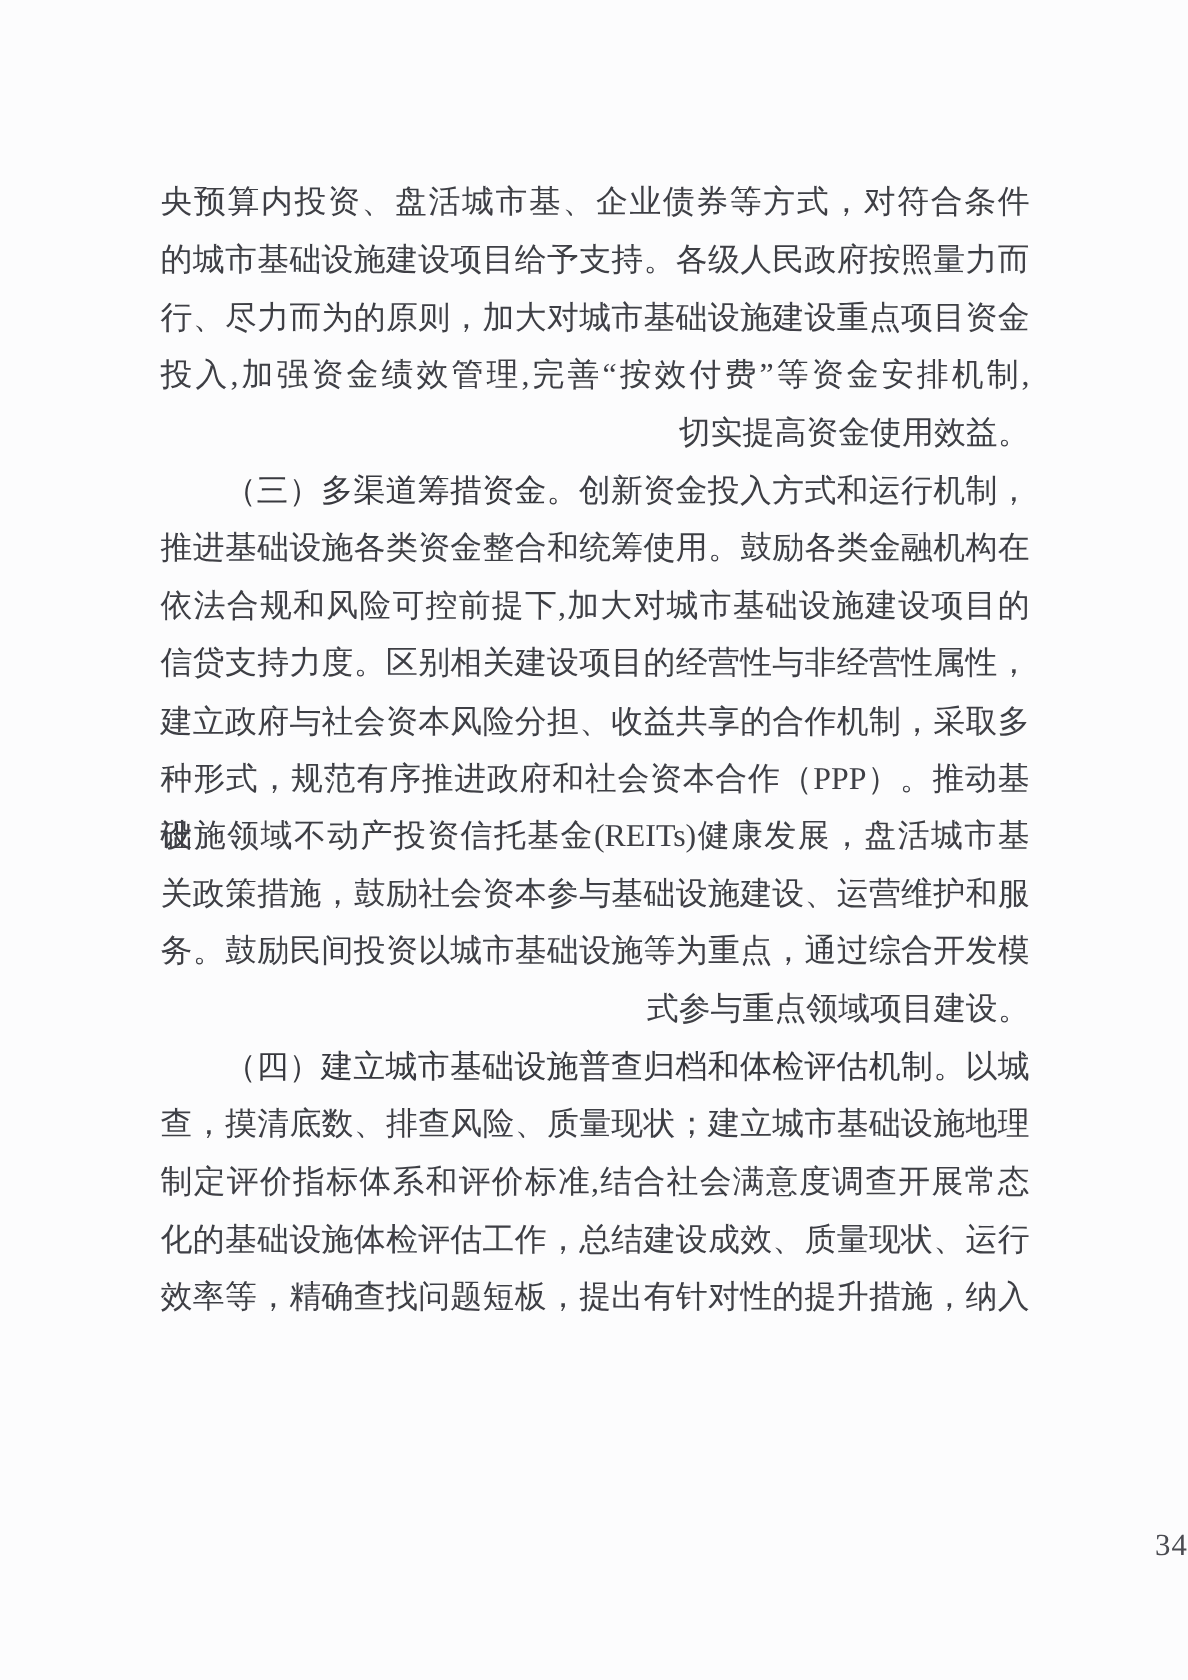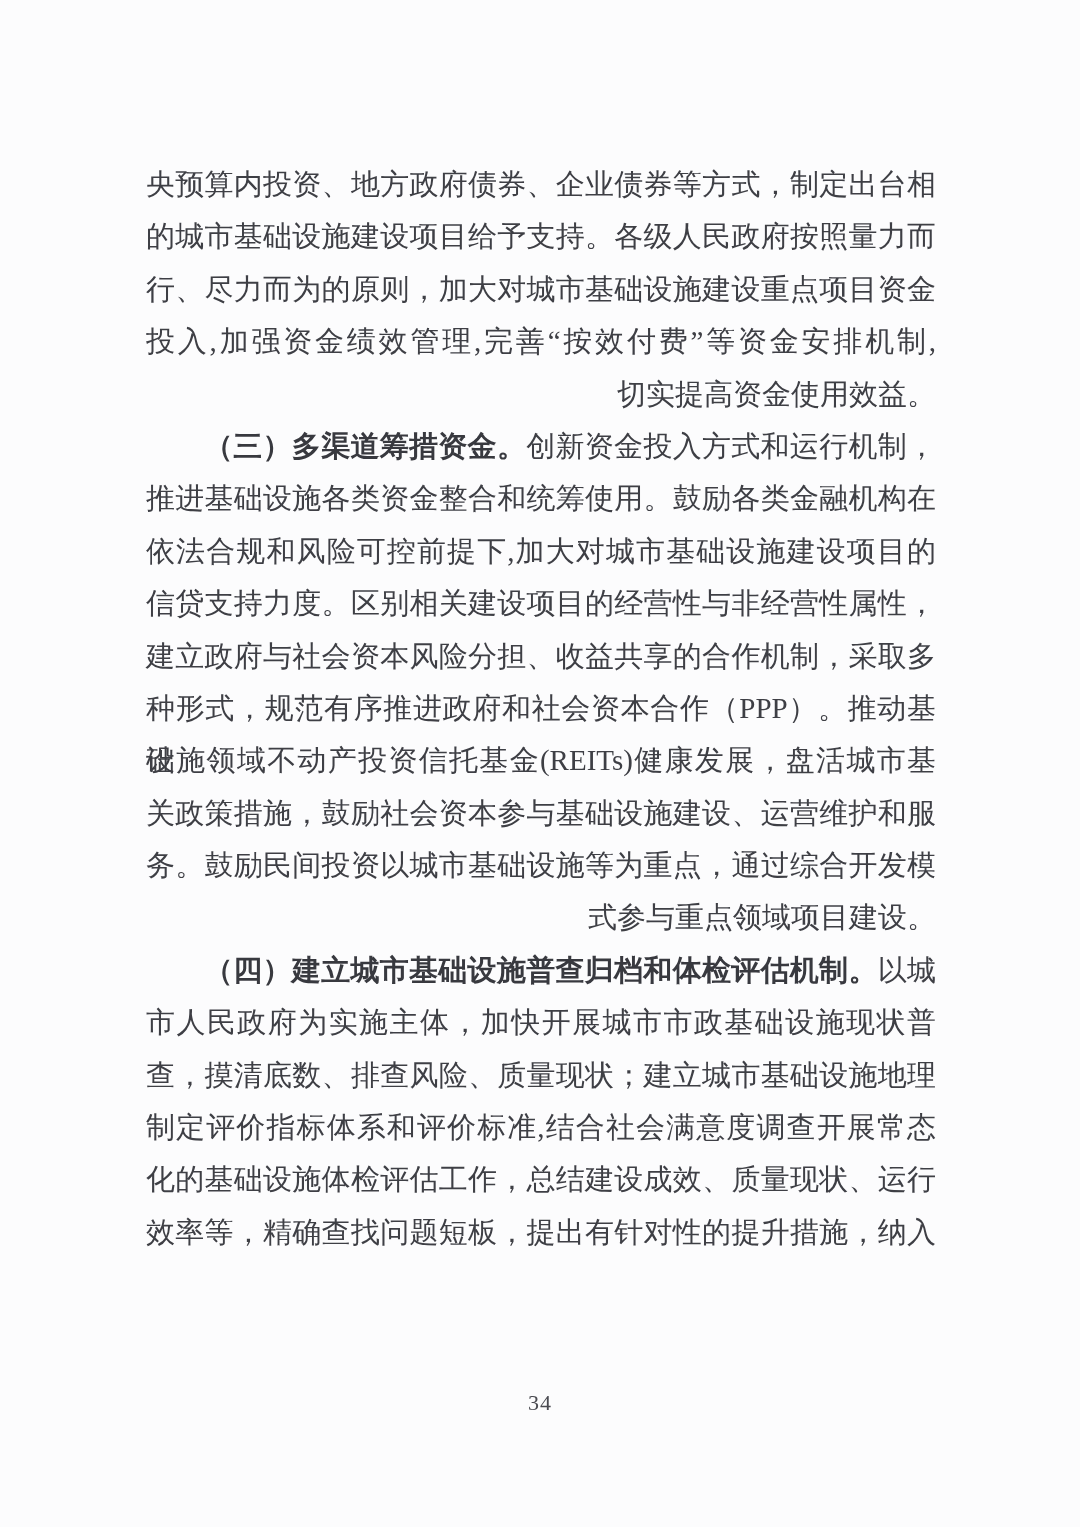--- a/index.html
+++ b/index.html
@@ -37,56 +37,55 @@
   }
   .line.j {
     white-space: normal;
     text-align: justify;
     text-align-last: justify;
   }
   .line.indent {
     padding-left: 58px;
   }
   .line .bold {
-    font-weight: 700;
+    font-weight: 400;
     color: #38393f;
     margin-top: 19px;
   }
   .page-number {
     position: absolute;
     left: 0;
     top: 1390px;
     width: 1080px;
-    text-align: center;
-    font-size: 22px;
+    text-align: right;
+    font-size: 28px;
     color: #4a4b51;
     letter-spacing: 1px;
   }
 </style>
 </head>
 <body>
 
 <div class="scan-page">
   <div class="doc-body" id="doc-body">
-      <div class="line j"><span>央预算内投资、地方政府债券、企业债券等方式，制定出台相</span></div>
+      <div class="line j"><span>央预算内投资、盘活城市基、企业债券等方式，对符合条件</span></div>
       <div class="line j"><span>的城市基础设施建设项目给予支持。各级人民政府按照量力而</span></div>
       <div class="line j"><span>行、尽力而为的原则，加大对城市基础设施建设重点项目资金</span></div>
       <div class="line j"><span>投入,加强资金绩效管理,完善“按效付费”等资金安排机制,</span></div>
       <div class="line"><span>切实提高资金使用效益。</span></div>
       <div class="line j indent"><span class="bold">（三）多渠道筹措资金。</span><span>创新资金投入方式和运行机制，</span></div>
       <div class="line j"><span>推进基础设施各类资金整合和统筹使用。鼓励各类金融机构在</span></div>
       <div class="line j"><span>依法合规和风险可控前提下,加大对城市基础设施建设项目的</span></div>
       <div class="line j"><span>信贷支持力度。区别相关建设项目的经营性与非经营性属性，</span></div>
       <div class="line j"><span>建立政府与社会资本风险分担、收益共享的合作机制，采取多</span></div>
       <div class="line j"><span>种形式，规范有序推进政府和社会资本合作（PPP）。推动基础</span></div>
       <div class="line j"><span>设施领域不动产投资信托基金(REITs)健康发展，盘活城市基</span></div>
       <div class="line j"><span>关政策措施，鼓励社会资本参与基础设施建设、运营维护和服</span></div>
       <div class="line j"><span>务。鼓励民间投资以城市基础设施等为重点，通过综合开发模</span></div>
       <div class="line"><span>式参与重点领域项目建设。</span></div>
       <div class="line j indent"><span class="bold">（四）建立城市基础设施普查归档和体检评估机制。</span><span>以城</span></div>
-      <div class="line j"><span>市人民政府为实施主体，加快开展城市市政基础设施现状普</span></div>
       <div class="line j"><span>查，摸清底数、排查风险、质量现状；建立城市基础设施地理</span></div>
       <div class="line j"><span>制定评价指标体系和评价标准,结合社会满意度调查开展常态</span></div>
       <div class="line j"><span>化的基础设施体检评估工作，总结建设成效、质量现状、运行</span></div>
       <div class="line j"><span>效率等，精确查找问题短板，提出有针对性的提升措施，纳入</span></div>
     </div>
   <div class="page-number">34</div>
 </div>
 
 </body></html>

